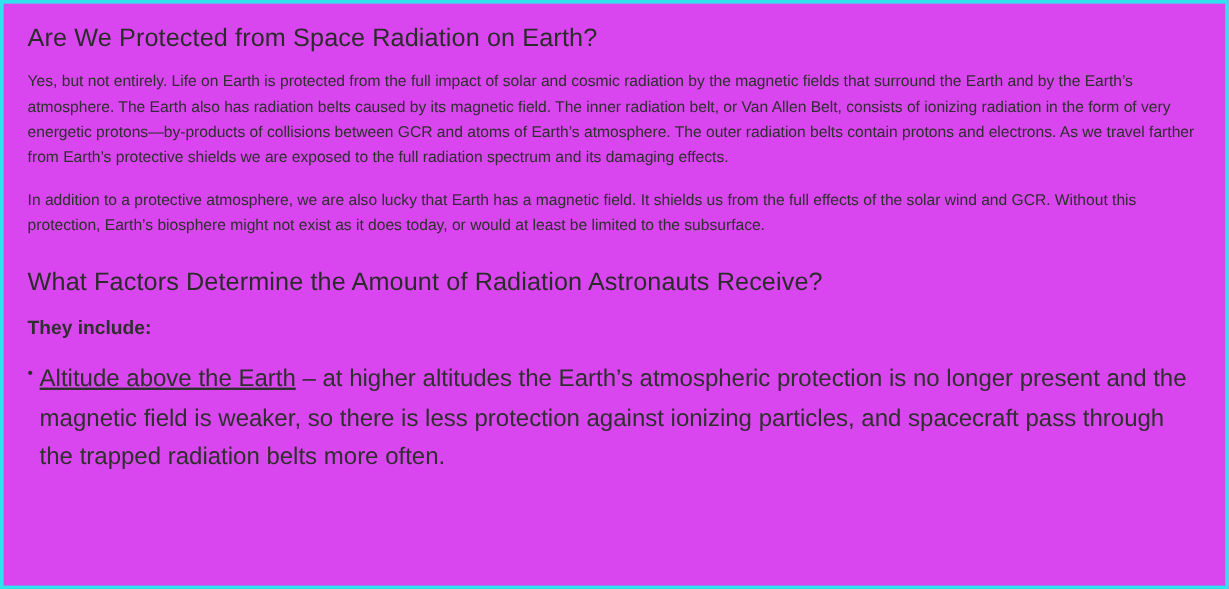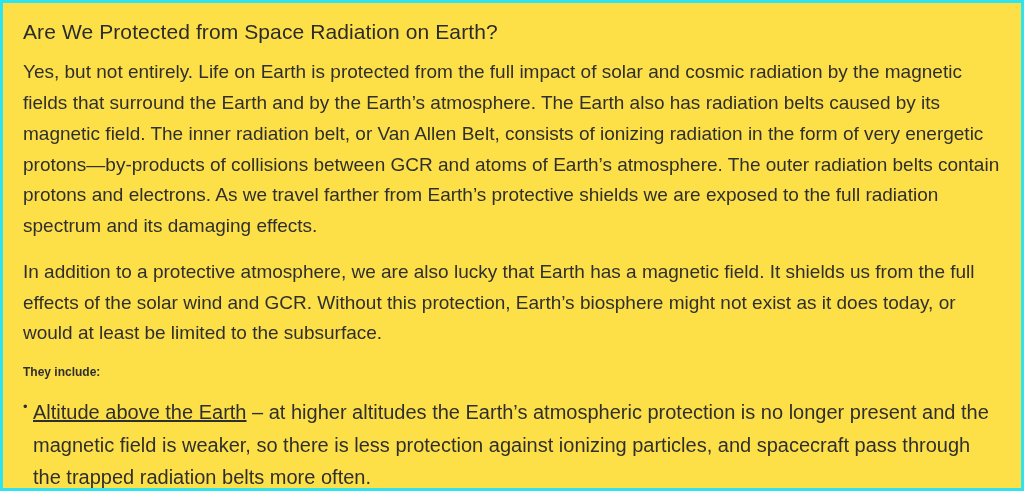--- a/index.html
+++ b/index.html
@@ -8,51 +8,51 @@
     background: #ffffff;
   }
   body {
     font-family: "Liberation Sans", sans-serif;
   }
   #page {
     width: 1024px;
     height: 491px;
     box-sizing: border-box;
     border: 3px solid #2fe3ee;
-    background: #fde047;
+    background: #d946ef;
     overflow: hidden;
     position: relative;
   }
   .content {
     box-sizing: border-box;
     padding: 10px 20px 0 20px;
   }
   h2.heading {
     font-size: 21px;
     font-weight: 400;
     color: #2b2b2b;
     margin: 6px 0 10px 0;
     letter-spacing: 0.1px;
     line-height: 1.25;
   }
   h2.heading.second {
     margin-top: 24px;
     margin-bottom: 12px;
   }
   p.para {
-    font-size: 19px;
+    font-size: 13px;
     line-height: 1.62;
     color: #2f2f2f;
     margin: 12px 0 15px 0;
   }
   p.para.tight {
     margin-bottom: 14px;
   }
   p.bold-lead {
-    font-size: 12px;
+    font-size: 16px;
     line-height: 1.6;
     color: #2f2f2f;
     font-weight: bold;
     margin: 0 0 14px 0;
   }
   ul.bullets {
     list-style: none;
     margin: 0;
     padding: 0;
   }
@@ -81,20 +81,21 @@
 
 <div id="page">
   <div class="content">
 
     <h2 class="heading">Are We Protected from Space Radiation on Earth?</h2>
 
     <p class="para">Yes, but not entirely. Life on Earth is protected from the full impact of solar and cosmic radiation by the magnetic fields that surround the Earth and by the Earth’s atmosphere. The Earth also has radiation belts caused by its magnetic field. The inner radiation belt, or Van Allen Belt, consists of ionizing radiation in the form of very energetic protons—by-products of collisions between GCR and atoms of Earth’s atmosphere. The outer radiation belts contain protons and electrons. As we travel farther from Earth’s protective shields we are exposed to the full radiation spectrum and its damaging effects.</p>
 
     <p class="para tight">In addition to a protective atmosphere, we are also lucky that Earth has a magnetic field. It shields us from the full effects of the solar wind and GCR. Without this protection, Earth’s biosphere might not exist as it does today, or would at least be limited to the subsurface.</p>
 
+    <h2 class="heading second">What Factors Determine the Amount of Radiation Astronauts Receive?</h2>
 
 
     <p class="bold-lead">They include:</p>
 
     <ul class="bullets">
       <li>
         <span class="u">Altitude above the Earth</span><span> – at higher altitudes the Earth’s atmospheric protection is no longer present and the magnetic field is weaker, so there is less protection against ionizing particles, and spacecraft pass through the trapped radiation belts more often.</span>
       </li>
 
     </ul>

